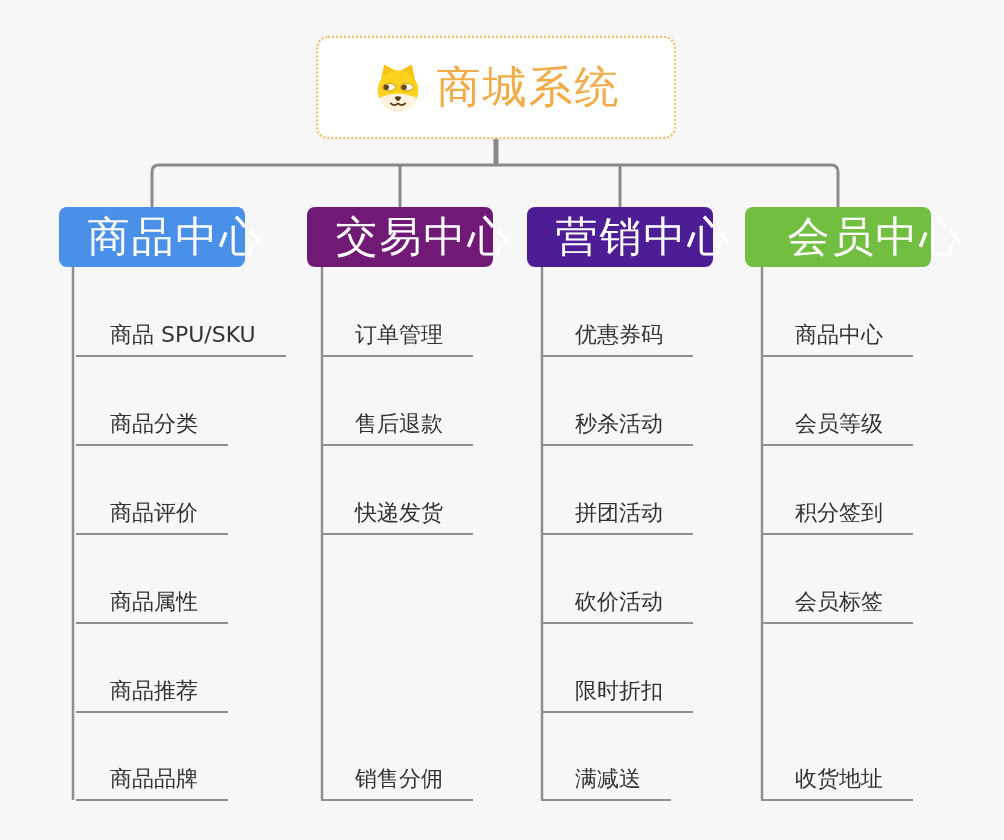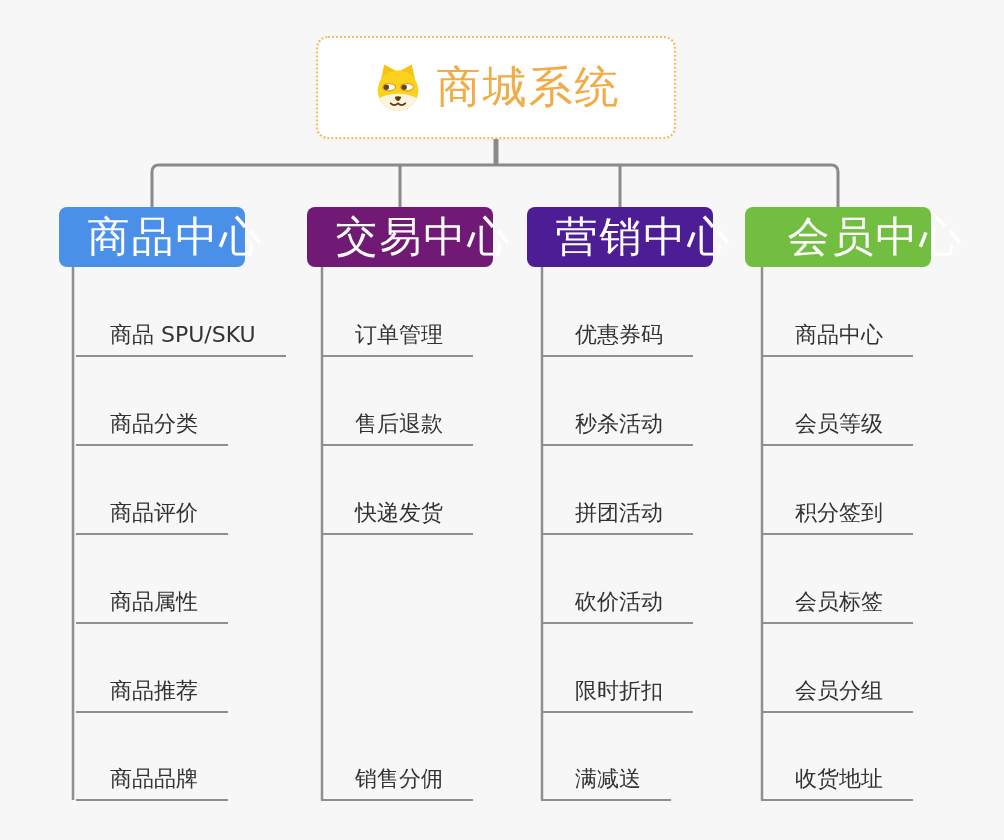--- a/index.html
+++ b/index.html
@@ -103,16 +103,15 @@
   <div class="leaf lx2 ly1">秒杀活动</div>
   <div class="leaf lx2 ly2">拼团活动</div>
   <div class="leaf lx2 ly3">砍价活动</div>
   <div class="leaf lx2 ly4">限时折扣</div>
   <div class="leaf lx2 ly5">满减送</div>
 
   <div class="leaf lx3 ly0">商品中心</div>
   <div class="leaf lx3 ly1">会员等级</div>
   <div class="leaf lx3 ly2">积分签到</div>
   <div class="leaf lx3 ly3">会员标签</div>
-  <div class="leaf lx3 ly4">会员分组</div>
   <div class="leaf lx3 ly5">收货地址</div>
 
 </div>
 
 </body></html>

